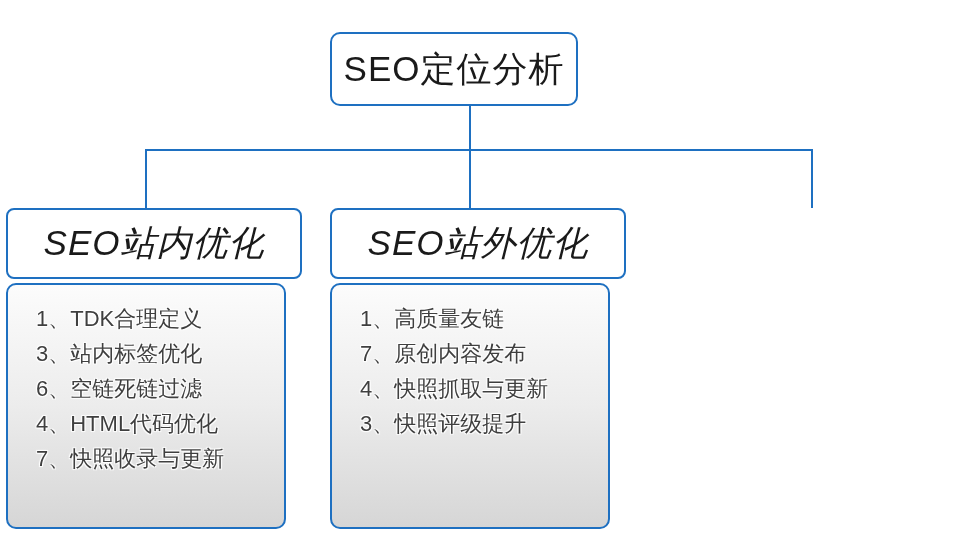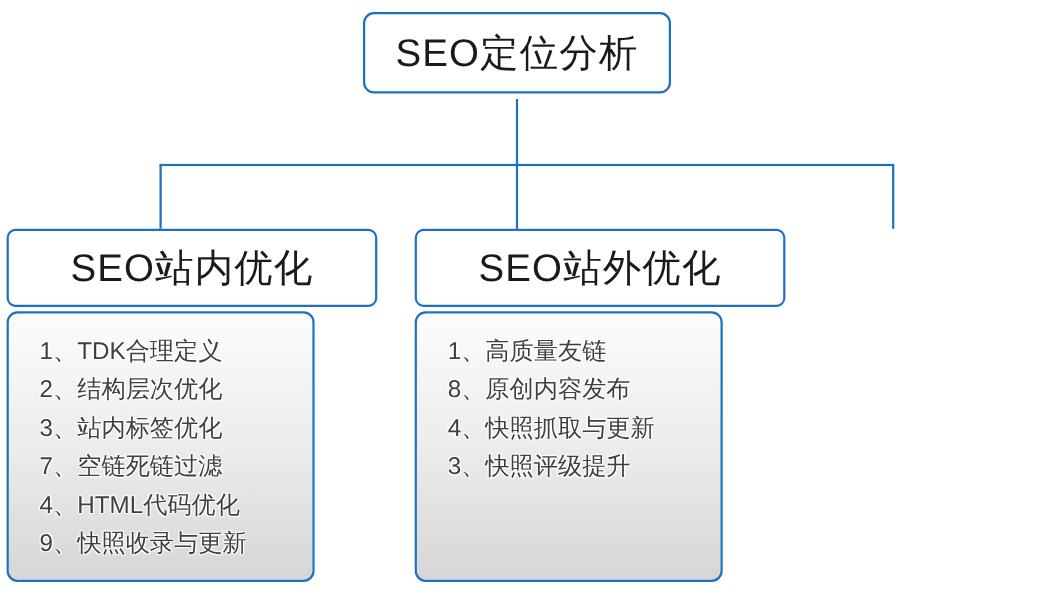--- a/index.html
+++ b/index.html
@@ -23,22 +23,22 @@
   .line-root-v  { left: 469px; top: 90px;  width: 2px;  height: 60px; }
   .line-h       { left: 145px; top: 149px; width: 668px; height: 2px; }
   .line-drop-l  { left: 145px; top: 150px; width: 2px;  height: 58px; }
   .line-drop-m  { left: 469px; top: 150px; width: 2px;  height: 58px; }
   .line-drop-r  { left: 811px; top: 150px; width: 2px;  height: 58px; }
 
   
   .root-box {
     position: absolute;
     left: 330px;
-    top: 11px;
-    width: 280px;
+    top: 32px;
+    width: 248px;
     height: 74px;
     box-sizing: border-box;
     border: 2px solid #1E70C1;
     border-radius: 10px;
     background: #ffffff;
     display: flex;
     align-items: center;
     justify-content: center;
     font-size: 35px;
     color: #1a1a1a;
@@ -46,37 +46,38 @@
     white-space: nowrap;
   }
 
   
   .col {
     position: absolute;
     top: 208px;
     width: 280px;
   }
   .col-0 { left: 6px; }
-  .col-1 { left: 330px; margin-left: 47px; }
+  .col-1 { left: 330px; }
   .col-2 { left: 671px; }
 
   .header-box {
     box-sizing: border-box;
-    width: 337px;
+    width: 296px;
     height: 71px;
     border: 2px solid #1E70C1;
     border-radius: 8px;
     background: #ffffff;
     display: flex;
     align-items: center;
     justify-content: center;
     font-size: 35px;
     color: #1a1a1a;
     letter-spacing: 1px;
     white-space: nowrap;
+    font-style: italic;
   }
 
   .list-box {
     box-sizing: border-box;
     width: 280px;
     height: 246px;
     margin-top: 4px;
     border: 2px solid #1E70C1;
     border-radius: 10px;
     background: linear-gradient(180deg, #FCFCFC 0%, #ECECEC 50%, #D6D6D6 100%);
@@ -111,34 +112,33 @@
   <div class="root-box">
     <span>SEO定位分析</span>
   </div>
 
   <div class="col col-0">
     <div class="header-box">
       <span>SEO站内优化</span>
     </div>
     <div class="list-box">
       <div class="list-item">1、TDK合理定义</div>
-      <div class="list-item">2、结构层次优化</div>
       <div class="list-item">3、站内标签优化</div>
-      <div class="list-item">7、空链死链过滤</div>
+      <div class="list-item">6、空链死链过滤</div>
       <div class="list-item">4、HTML代码优化</div>
-      <div class="list-item">9、快照收录与更新</div>
+      <div class="list-item">7、快照收录与更新</div>
     </div>
   </div>
 
   <div class="col col-1">
     <div class="header-box">
       <span>SEO站外优化</span>
     </div>
     <div class="list-box">
       <div class="list-item">1、高质量友链</div>
-      <div class="list-item">8、原创内容发布</div>
+      <div class="list-item">7、原创内容发布</div>
       <div class="list-item">4、快照抓取与更新</div>
       <div class="list-item">3、快照评级提升</div>
     </div>
   </div>
 
 
 </div>
 
 </body></html>

